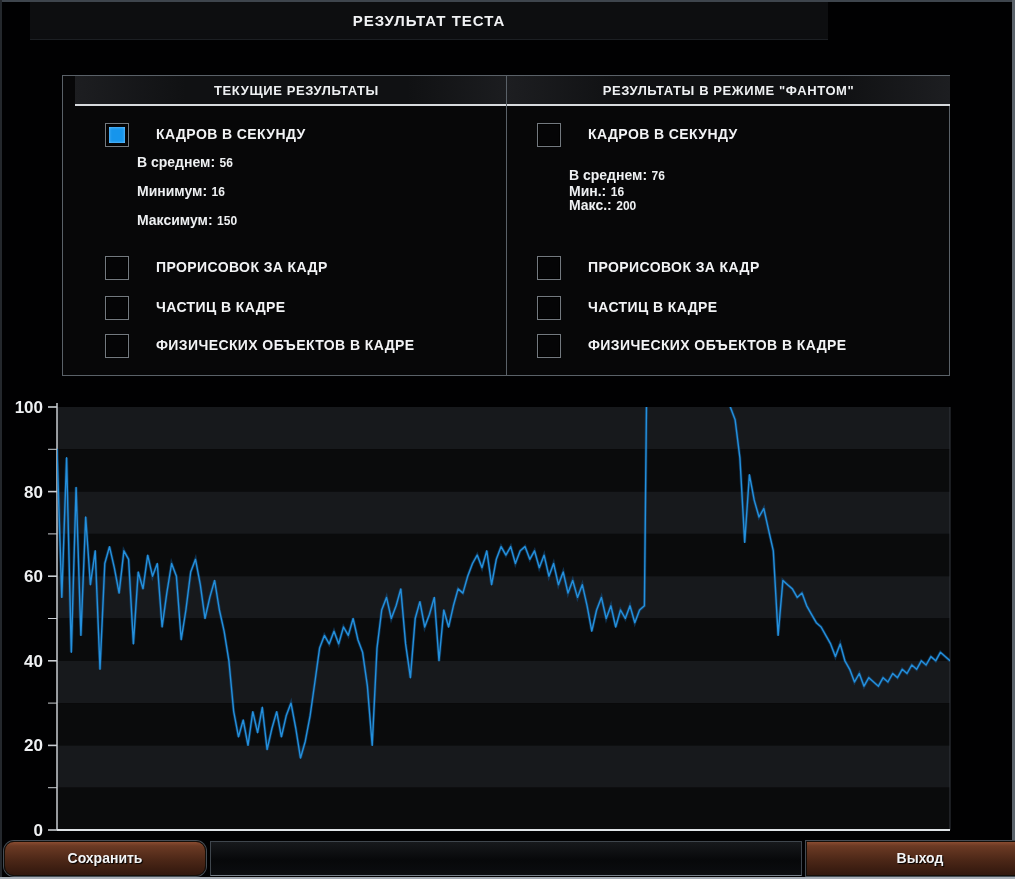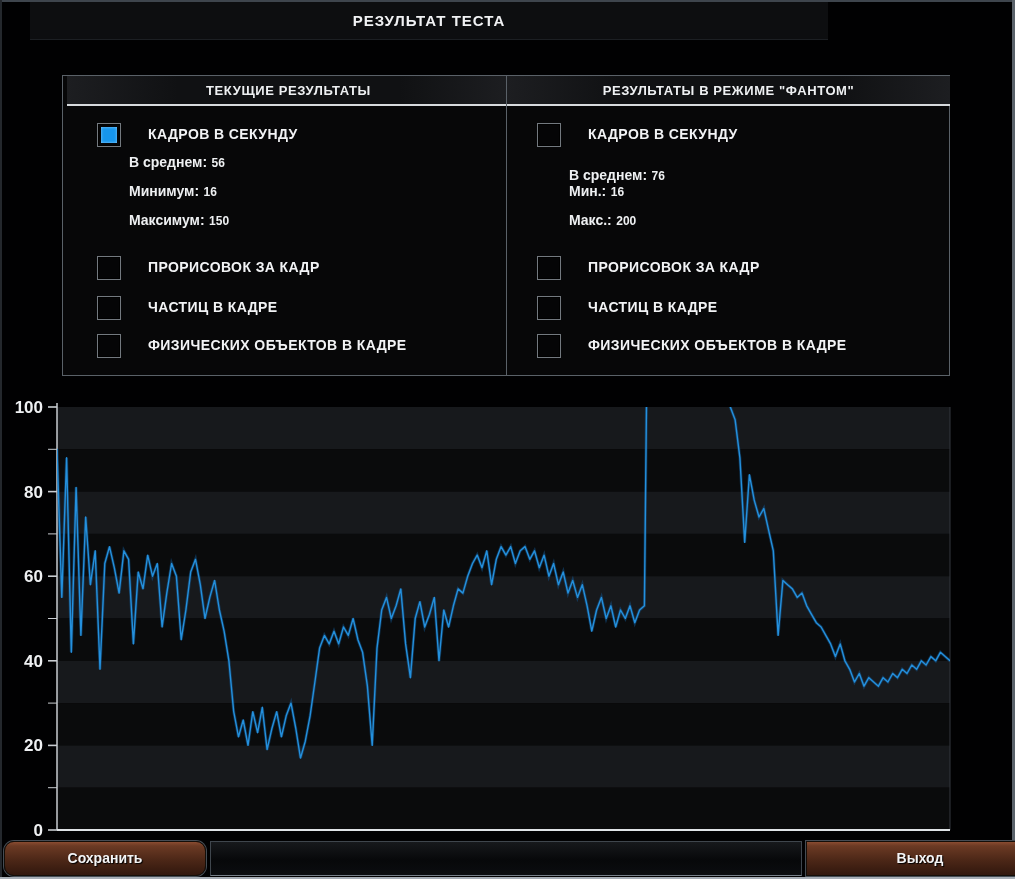--- a/index.html
+++ b/index.html
@@ -12,21 +12,21 @@
   .edge-right{left:1012px;top:0;width:3px;height:879px;background:#5b636b;}
   .edge-bottom{left:0;top:877px;width:1015px;height:2px;background:#a7aeb6;}
   
   .title-bar{left:30px;top:2px;width:798px;height:37px;background:#0d0e10;
              border-bottom:1px solid #1c1f23;text-align:center;line-height:38px;
              font-size:15px;font-weight:700;letter-spacing:1px;color:#f0f1f3;}
   
   .results{left:62px;top:75px;width:888px;height:301px;border:1px solid #5a6168;
            background:#070708;box-sizing:border-box;}
   .panel-col{position:absolute;top:0;bottom:0;width:443px;}
-  .panel-col.left{left:4px;}
+  .panel-col.left{left:12px;}
   .panel-col.right{left:443px;border-left:1px solid #5a6168;}
   .panel-header{position:absolute;left:0;top:0;right:0;height:28px;
                 background:linear-gradient(90deg,#1d1e21 0%,#101113 25%,#101113 75%,#1d1e21 100%);
                 border-bottom:2px solid #d7dadd;text-align:center;line-height:29px;
                 font-size:13px;font-weight:700;letter-spacing:.6px;color:#eef0f2;}
   .panel-body{position:absolute;left:0;top:30px;right:0;bottom:0;}
   .cb{position:absolute;width:22px;height:22px;border:1px solid #73797f;background:#050506;
       box-shadow:inset 0 0 0 1px #000;}
   .cb .cb-inner{display:none;position:absolute;left:3px;top:3px;right:3px;bottom:3px;
       background:#1695ec;box-shadow:inset 0 0 3px #8fd0ff;}
@@ -83,21 +83,21 @@
     </div>
   </div>
 
   <div class="panel-col right">
     <div class="panel-header">РЕЗУЛЬТАТЫ В РЕЖИМЕ "ФАНТОМ"</div>
     <div class="panel-body">
       <span class="cb" style="left:30px;top:17px;"></span>
       <span class="cb-label" style="left:62px;top:20px;">КАДРОВ В СЕКУНДУ</span>
       <div class="stat" style="top:60px;"><span class="stat-label">В среднем:</span> <span class="stat-value">76</span></div>
       <div class="stat" style="top:76px;"><span class="stat-label">Мин.:</span> <span class="stat-value">16</span></div>
-      <div class="stat" style="top:105px;"><span class="stat-label">Макс.:</span> <span class="stat-value">200</span></div>
+      <div class="stat" style="top:90px;"><span class="stat-label">Макс.:</span> <span class="stat-value">200</span></div>
 
       <span class="cb" style="left:30px;top:150px;"></span>
       <span class="cb-label" style="left:62px;top:153px;">ПРОРИСОВОК ЗА КАДР</span>
 
       <span class="cb" style="left:30px;top:190px;"></span>
       <span class="cb-label" style="left:62px;top:193px;">ЧАСТИЦ В КАДРЕ</span>
 
       <span class="cb" style="left:30px;top:228px;"></span>
       <span class="cb-label" style="left:62px;top:231px;">ФИЗИЧЕСКИХ ОБЪЕКТОВ В КАДРЕ</span>
     </div>

